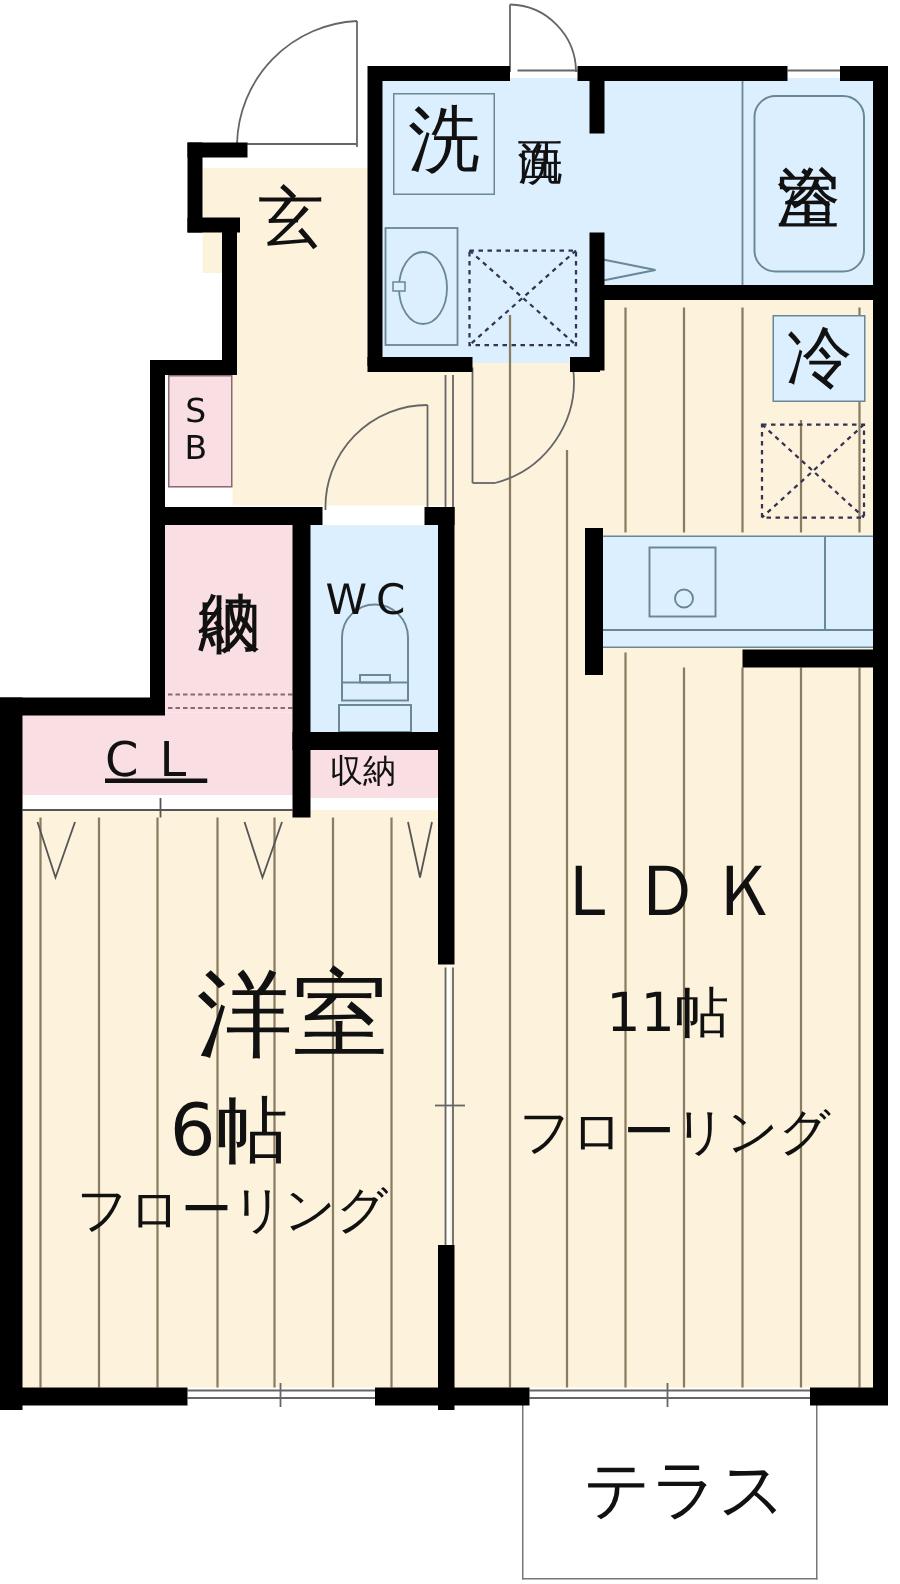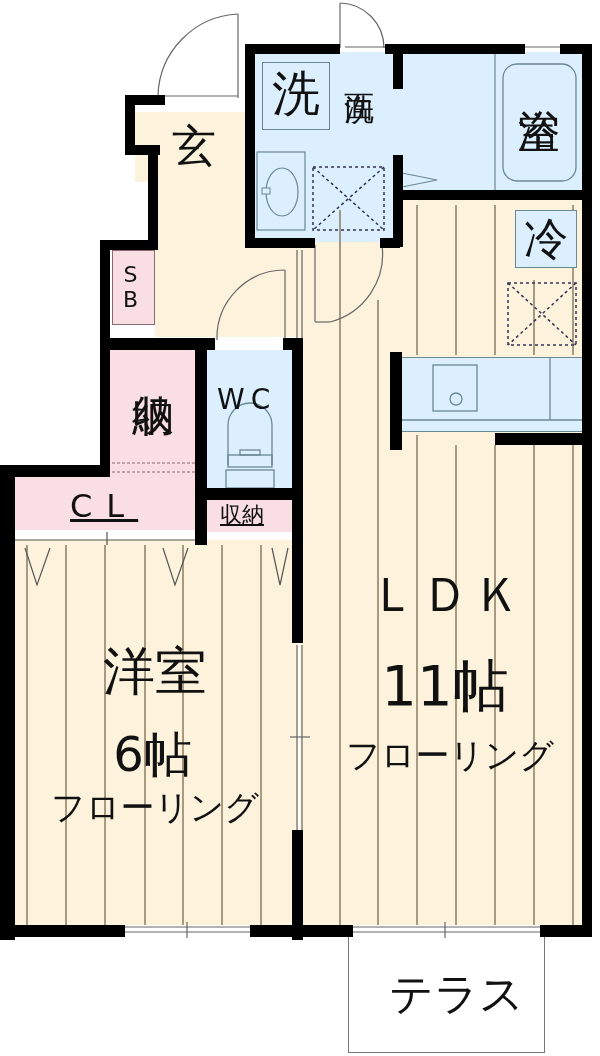--- a/index.html
+++ b/index.html
@@ -192,23 +192,23 @@
 </div>
 
 <div class="lbl vert" style="left:119px;top:262px;font-size:22px;">SB</div>
 
 <div class="lbl" style="left:217px;top:386px;font-size:28px;letter-spacing:6px;">WC</div>
 
 <div class="lbl vert" style="left:132px;top:362px;font-size:42px;">収納</div>
 
 <div class="lbl" style="left:70px;top:490px;font-size:32px;letter-spacing:14px;text-decoration:underline;">CL</div>
 
-<div class="lbl" style="left:220px;top:504px;font-size:22px;text-decoration:underline;">収納</div>
-
-<div class="lbl" style="left:0;top:645px;width:310px;font-size:52px;background:none;">洋室</div>
+<div class="lbl" style="left:220px;top:504px;font-size:22px;">収納</div>
+
+<div class="lbl" style="left:0;top:645px;width:310px;font-size:64px;background:none;padding-left:40px;">洋室</div>
 <div class="lbl" style="left:0;top:730px;width:305px;font-size:48px;">6帖</div>
 <div class="lbl" style="left:0;top:790px;width:310px;font-size:34px;">フローリング</div>
 
 <div class="lbl" style="left:300px;top:570px;width:295px;font-size:48px;letter-spacing:4px;">ＬＤＫ</div>
-<div class="lbl" style="left:300px;top:658px;width:290px;font-size:56px;">11帖</div>
+<div class="lbl" style="left:300px;top:658px;width:290px;font-size:36px;">11帖</div>
 <div class="lbl" style="left:300px;top:738px;width:300px;font-size:34px;">フローリング</div>
 
 <div class="lbl" style="left:348px;top:972px;width:217px;font-size:44px;">テラス</div>
 
 </body></html>

